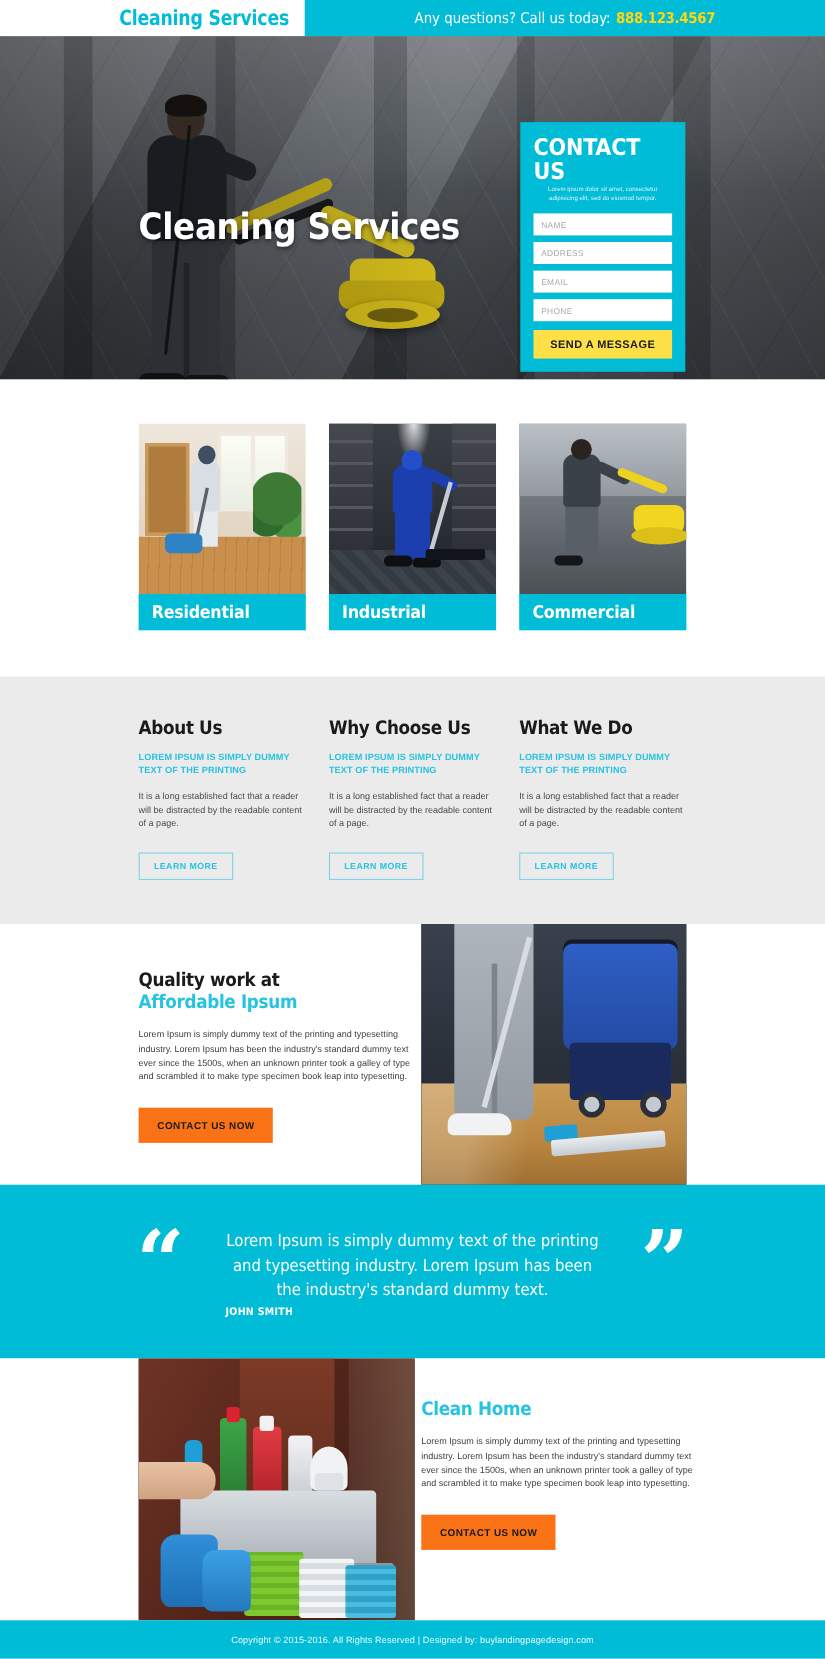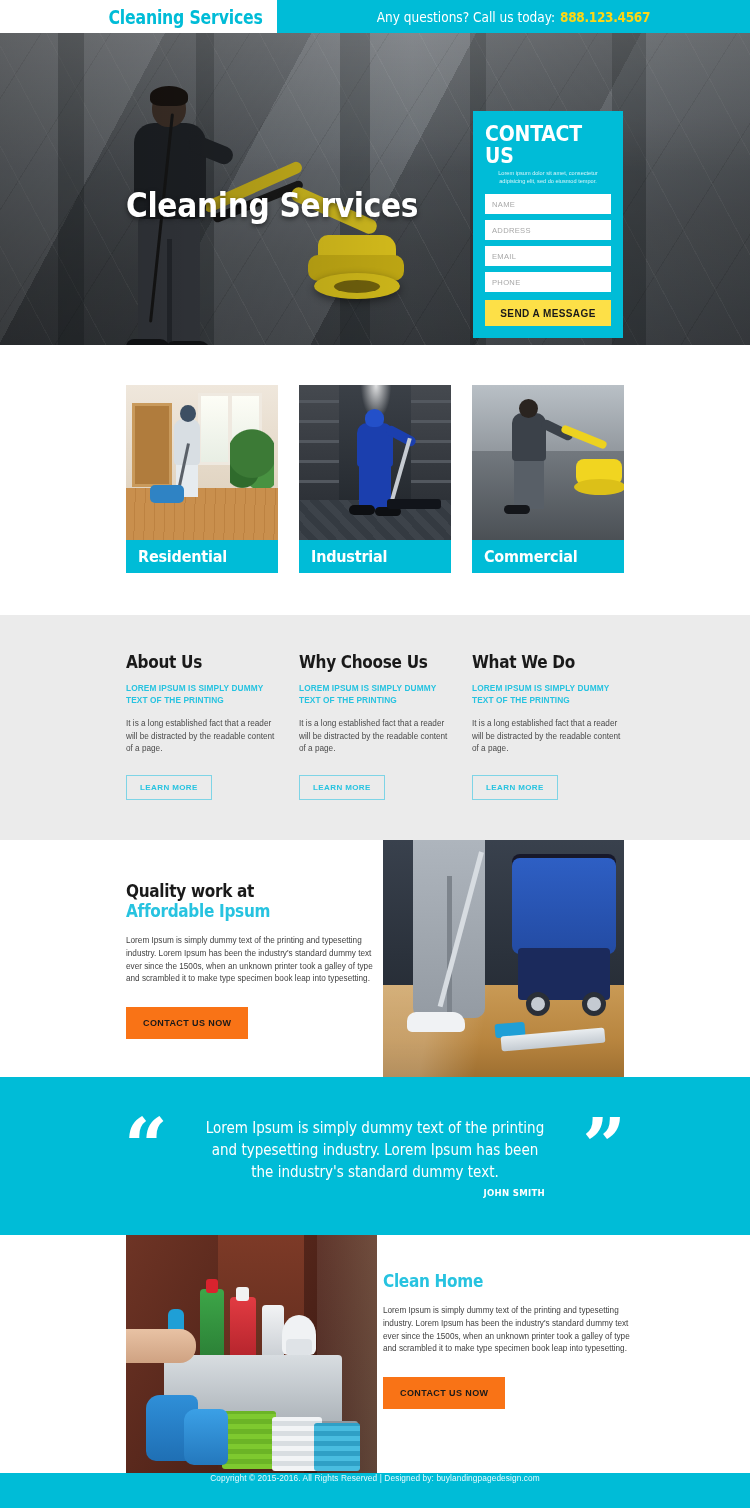--- a/index.html
+++ b/index.html
@@ -208,21 +208,21 @@
     font-family:"DejaVu Serif", serif;
   }
   .qm-left { left:124px; top:42px; }
   .qm-right { right:124px; top:42px; }
   .t-text {
     position:absolute; left:205px; top:40px; width:340px; text-align:center;
     color:#ffffff; font-size:15px; line-height:22px;
     font-family:"DejaVu Sans Condensed","Liberation Sans Narrow","Liberation Sans",sans-serif;
   }
   .t-author {
-    position:absolute; left:205px; top:110px; width:340px; text-align:right;
+    position:absolute; left:205px; top:110px; width:340px; text-align:left;
     color:#ffffff; font-size:9.5px; font-weight:bold; letter-spacing:.3px;
     font-family:"DejaVu Sans Condensed","Liberation Sans Narrow","Liberation Sans",sans-serif;
   }
 
   
   .happy { position:absolute; top:1235px; left:0; width:750px; height:238px; background:#fff; }
   .h-img { position:absolute; left:126px; top:0; width:251px; height:238px; overflow:hidden; background:#5d2e22; }
   .hi-bg { position:absolute; inset:0; background:linear-gradient(120deg,#6e3425 0%,#53251a 48%,#331610 100%); }
   .hi-door { position:absolute; left:92px; top:0; width:86px; height:238px; background:linear-gradient(180deg,#7d3a27,#4d2318); }
   .hi-light { position:absolute; right:0; top:0; width:60px; height:238px; background:linear-gradient(90deg,rgba(255,255,255,.08),rgba(255,240,200,.22)); }
@@ -240,21 +240,21 @@
   .hi-glove2 { position:absolute; left:58px; top:174px; width:44px; height:56px; background:linear-gradient(180deg,#3ba0e6,#2478bd); border-radius:12px 8px 6px 10px; }
   .hi-cloth1 { position:absolute; left:96px; top:176px; width:54px; height:58px; background:repeating-linear-gradient(0deg,#7ec92f 0 5px,#6bb426 5px 10px); border-radius:3px; }
   .hi-cloth2 { position:absolute; left:146px; top:182px; width:50px; height:54px; background:repeating-linear-gradient(0deg,#f2f4f6 0 5px,#d8dde1 5px 10px); border-radius:3px; }
   .hi-cloth3 { position:absolute; left:188px; top:188px; width:46px; height:48px; background:repeating-linear-gradient(0deg,#49bde0 0 5px,#2fa0c6 5px 10px); border-radius:3px; }
   .hi-arm { position:absolute; left:0; top:94px; width:70px; height:34px; background:linear-gradient(180deg,#e8c2a4,#cfa282); border-radius:0 16px 16px 0; }
   .h-text { position:absolute; left:383px; top:36px; width:250px; }
 
   
   .footer {
     position:absolute; top:1473px; left:0; width:750px; height:35px; background:#00bcd7;
-    display:flex; justify-content:center;
+    display:flex; align-items:center; justify-content:center;
     color:#e6fbff; font-size:8.3px; letter-spacing:.1px;
   }
 </style>
 </head>
 <body>
 
 <div class="page">
 
   <div class="topbar">
     <div class="topbar-left">

